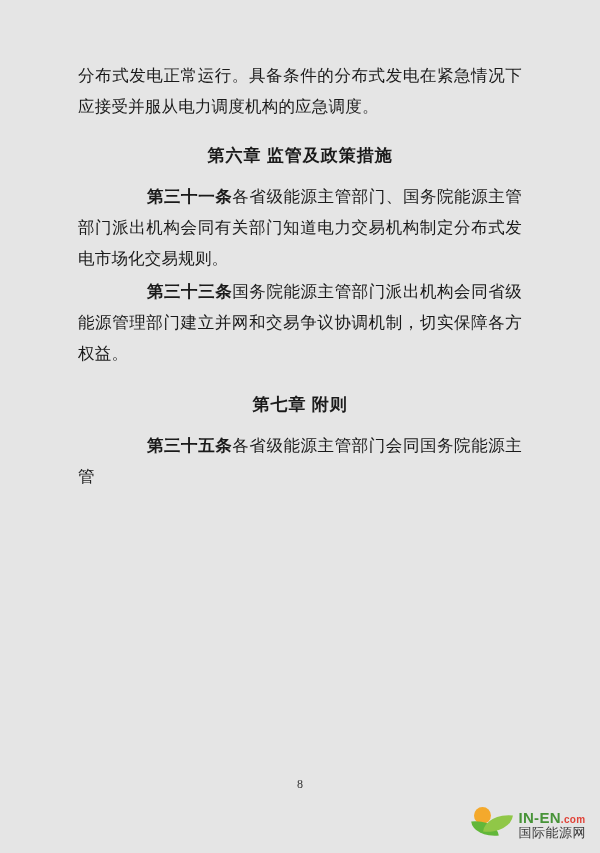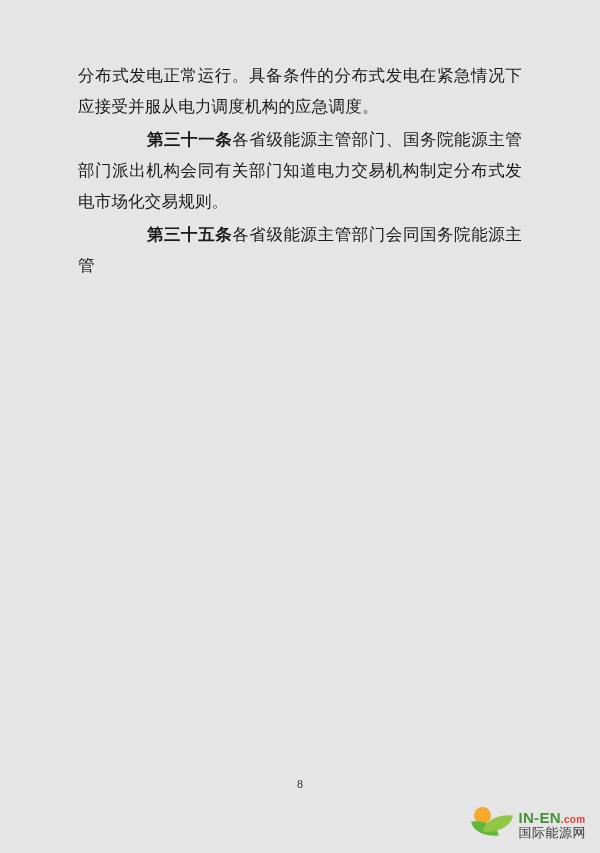--- a/index.html
+++ b/index.html
@@ -133,26 +133,29 @@
 </style>
 </head>
 <body>
 
 <div class="page">
 
   <div class="content">
 
     <p class="para">分布式发电正常运行。具备条件的分布式发电在紧急情况下应接受并服从电力调度机构的应急调度。</p>
 
+    <div class="heading">第六章  监管及政策措施</div>
 
     <p class="para indent"><span class="art">第三十一条</span><span>各省级能源主管部门、国务院能源主管部门派出机构会同有关部门知道电力交易机构制定分布式发电市场化交易规则。</span></p>
 
 
+    <p class="para indent"><span class="art">第三十三条</span><span>国务院能源主管部门派出机构会同省级能源管理部门建立并网和交易争议协调机制，切实保障各方权益。</span></p>
 
 
+    <div class="heading h7">第七章  附则</div>
 
     <p class="para indent"><span class="art">第三十五条</span><span>各省级能源主管部门会同国务院能源主管</span></p>
 
   </div>
 
   <div class="page-number">8</div>
 
   <div class="watermark">
     <div class="wm-logo">
       <div class="wm-sun"></div>

